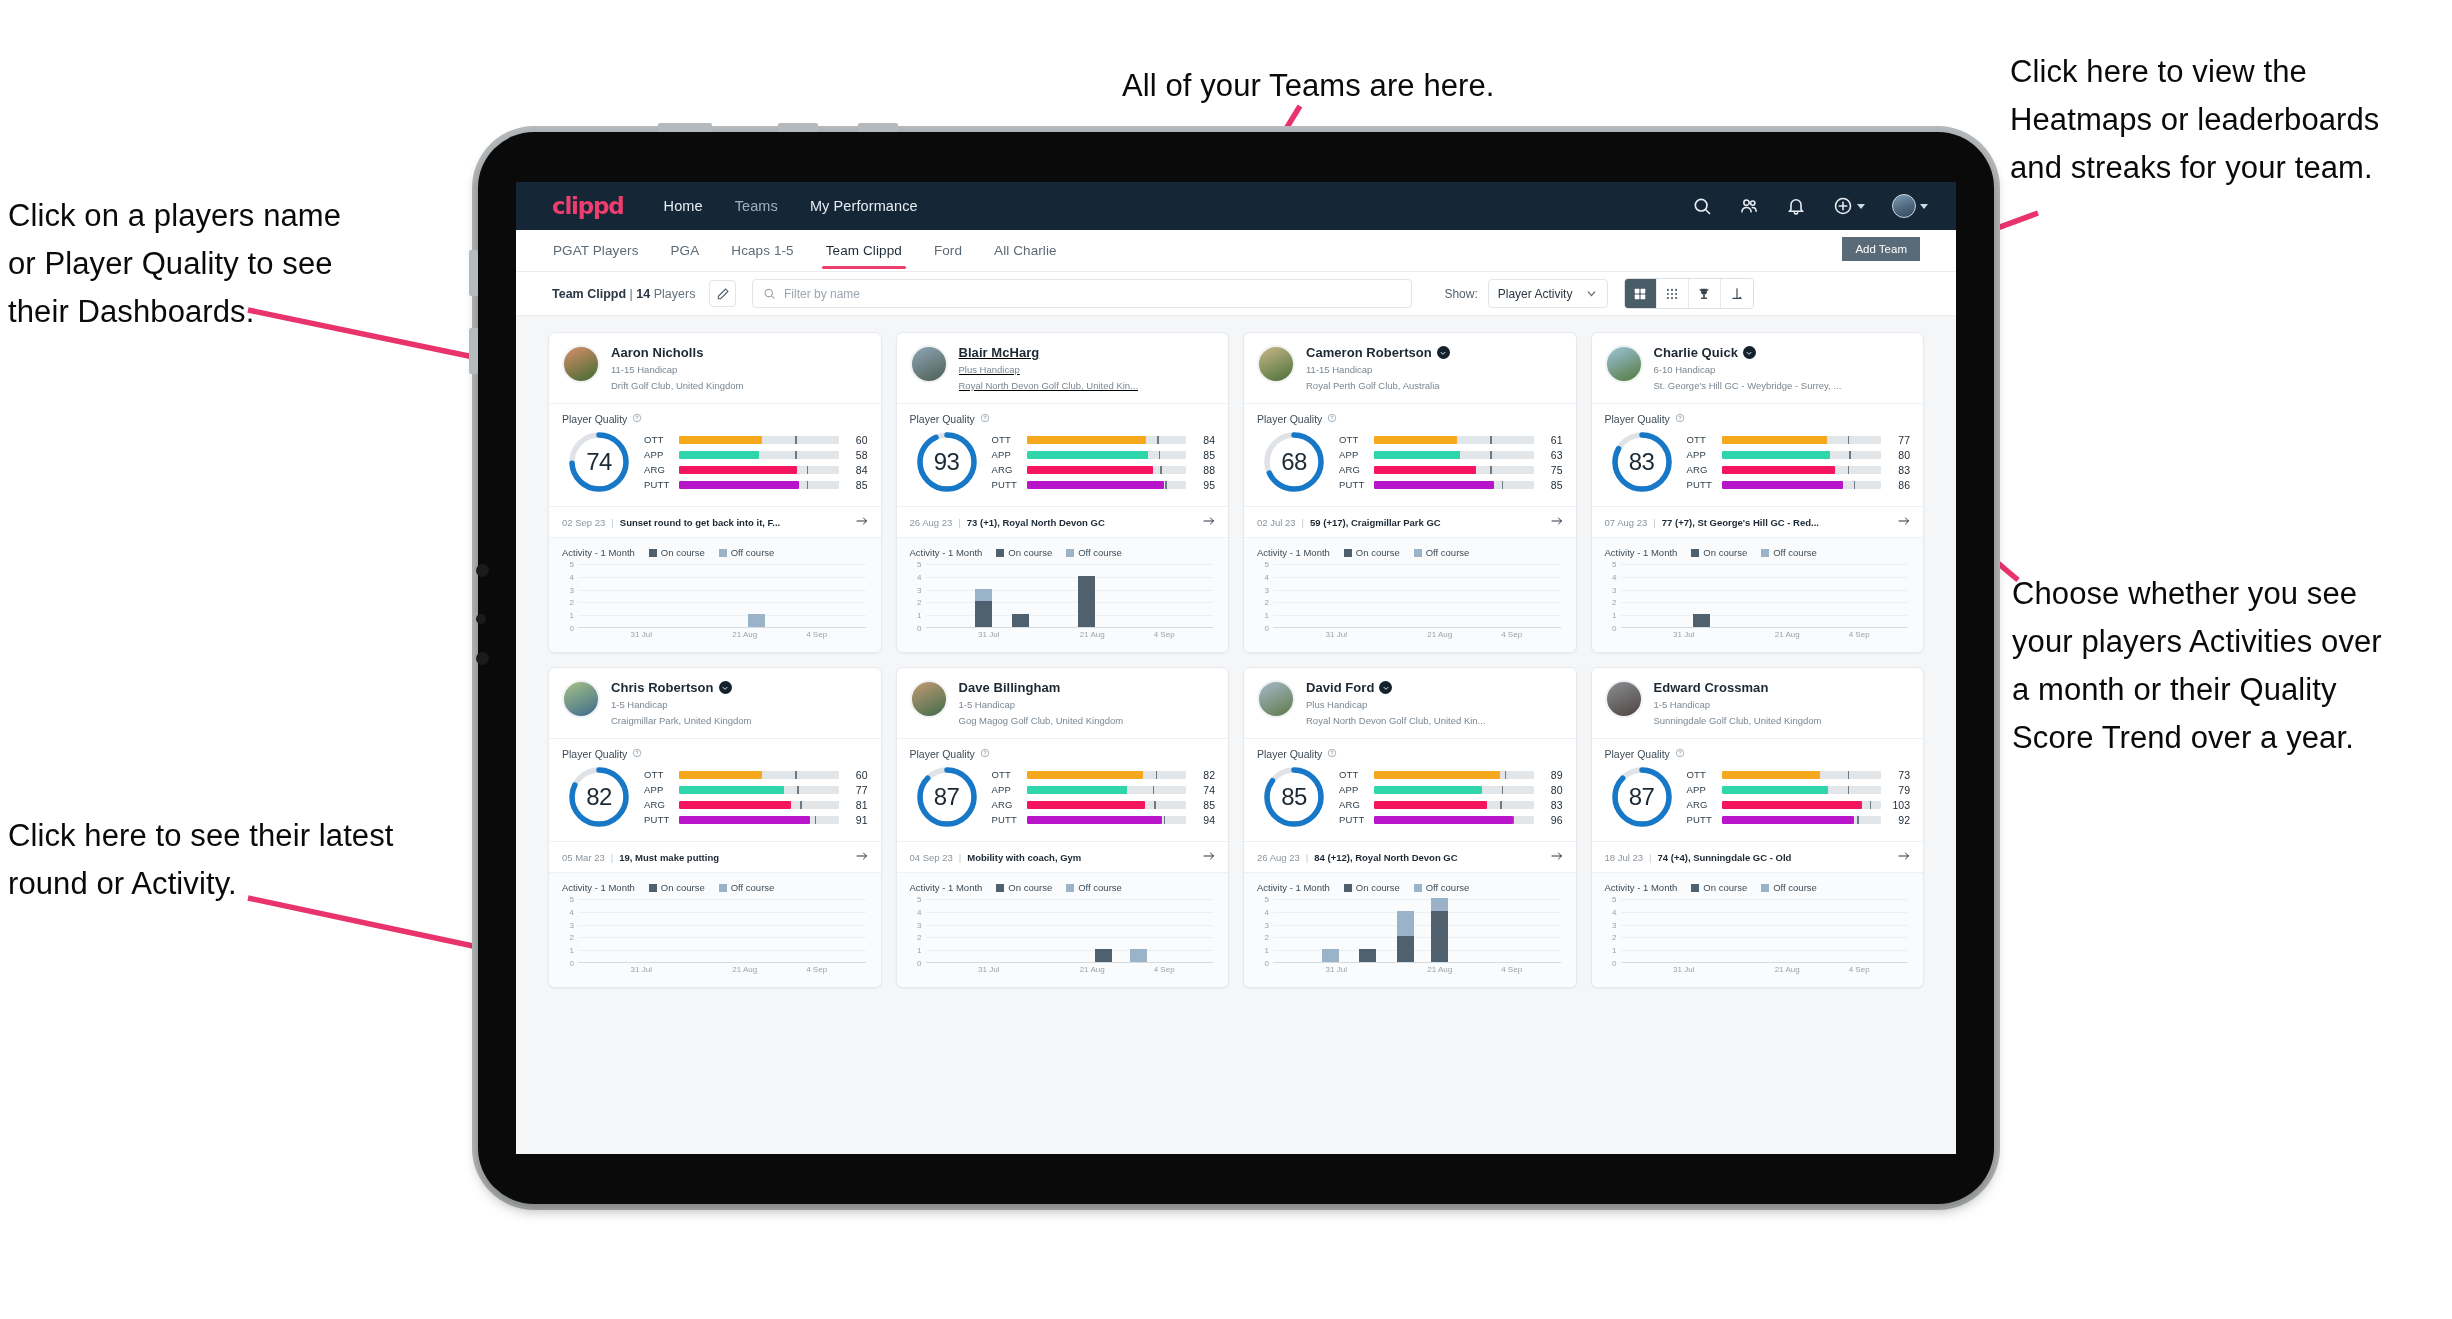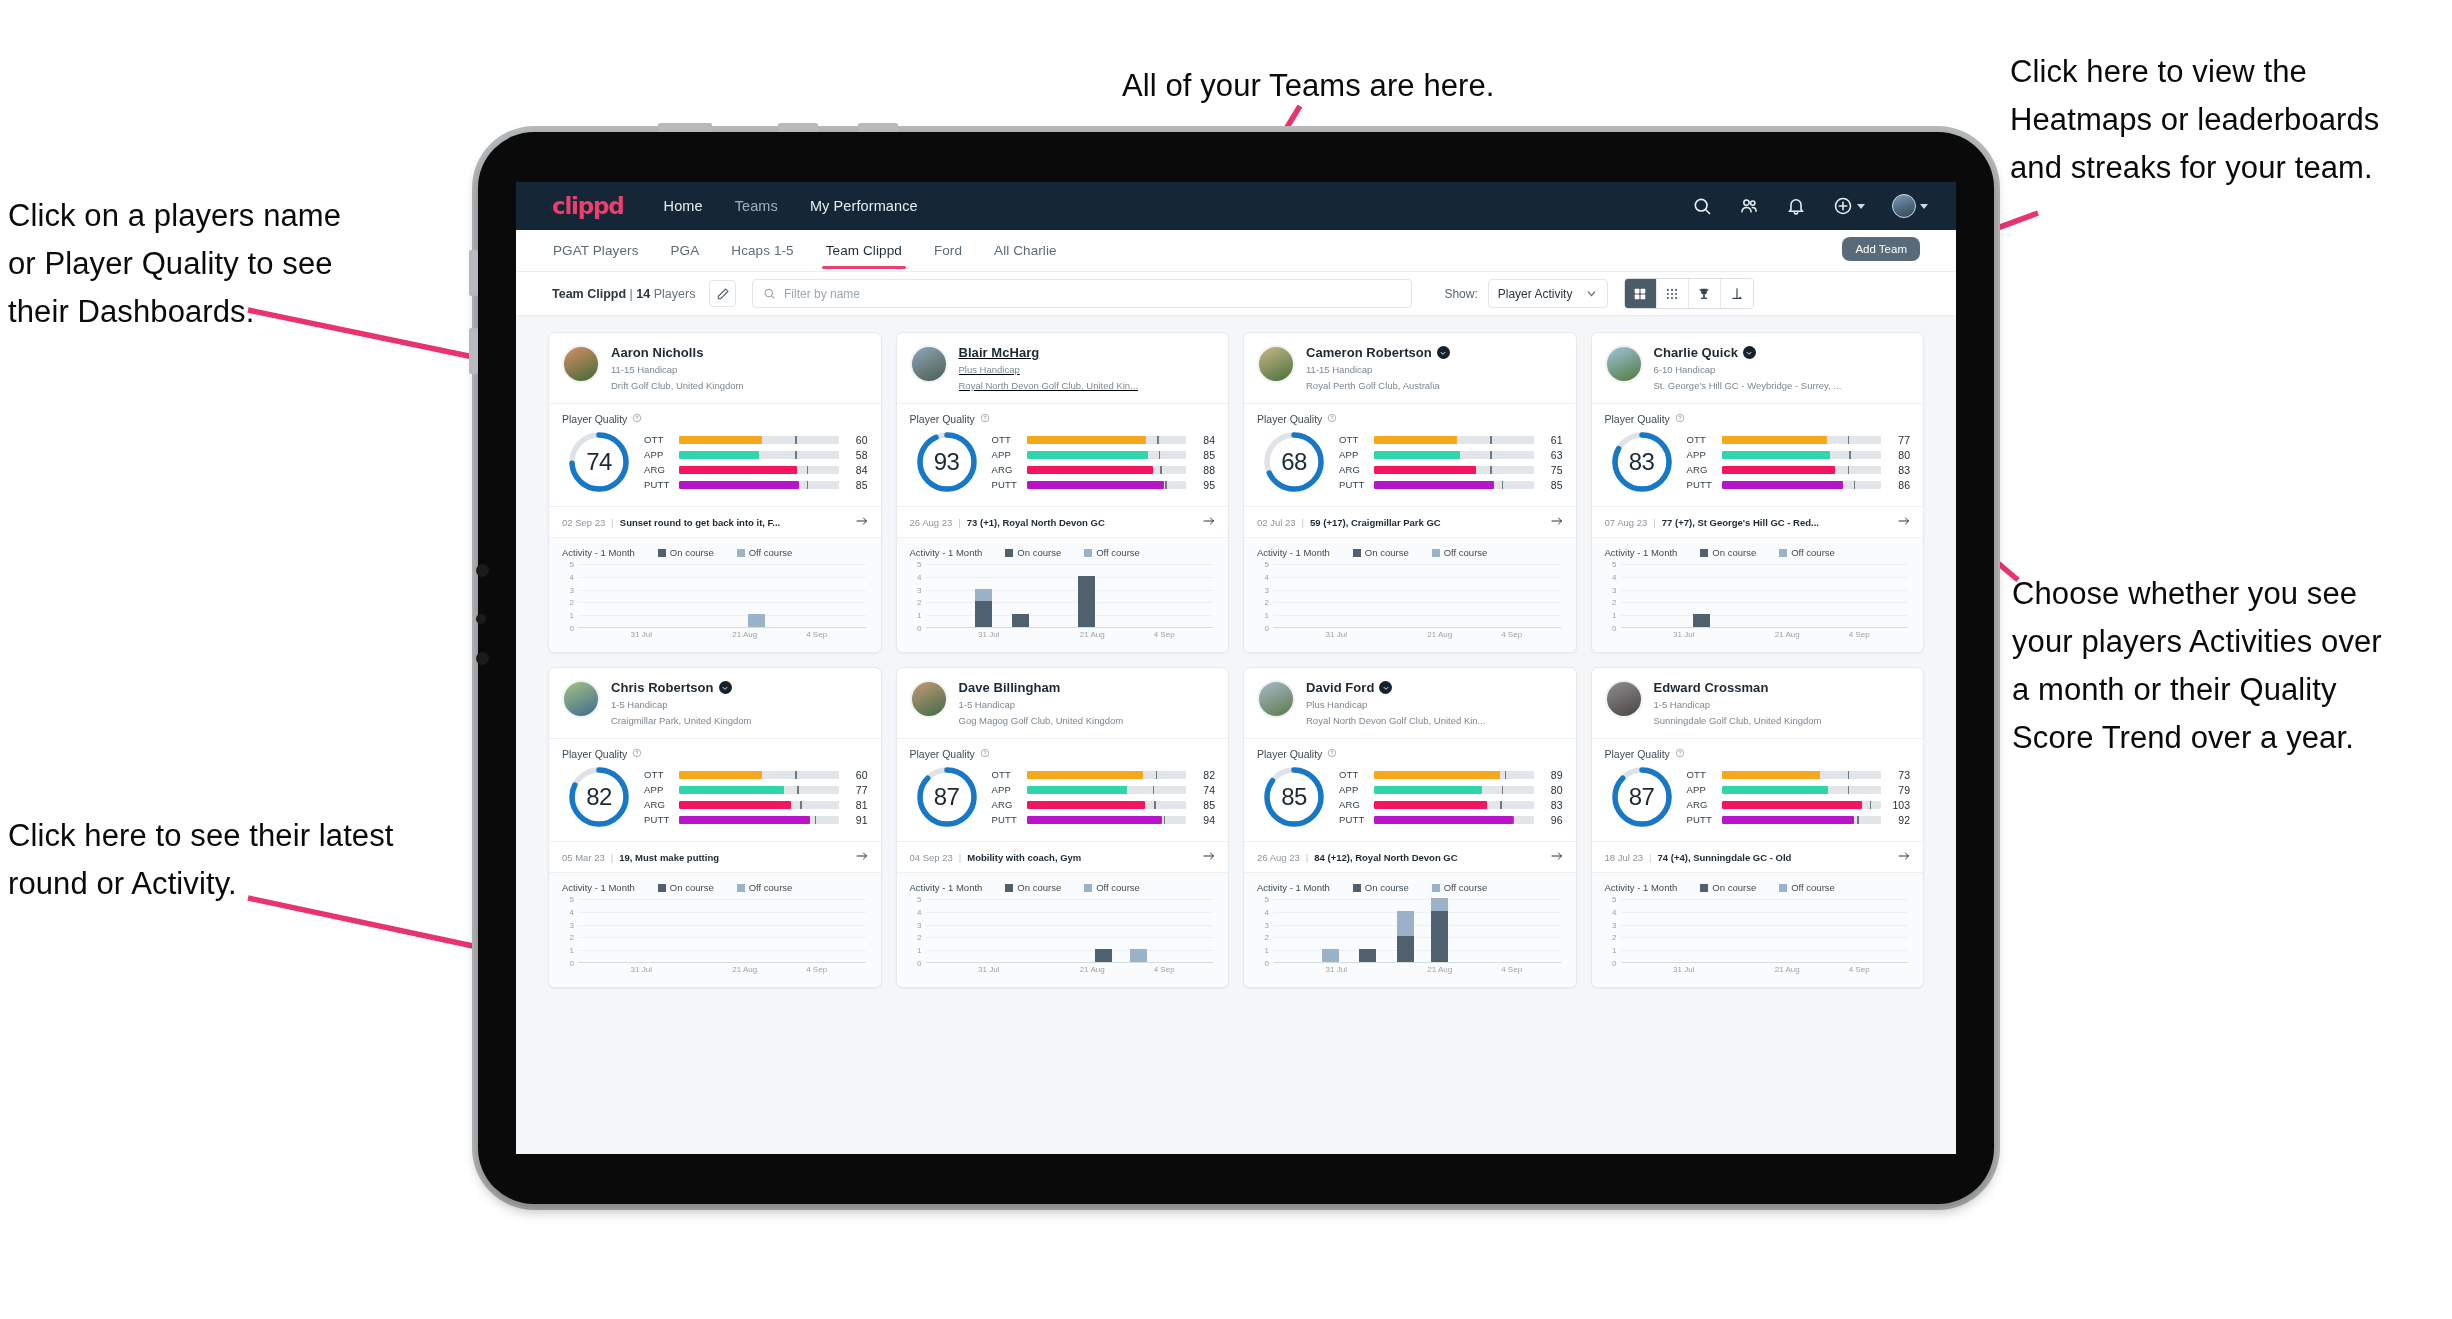--- a/index.html
+++ b/index.html
@@ -86,21 +86,21 @@
     letter-spacing: .1px;
   }
   .tab.active { color: #1f2d3a; }
   .tab.active::after {
     content: ""; position: absolute; left: -3px; right: -3px; bottom: 0;
     height: 3px; background: #ef3e6d; border-radius: 2px;
   }
   #addteam {
     position: absolute; right: 36px; top: 7px;
     background: #596b78; color: #fff;
-    font-size: 11.5px; padding: 6px 13px; border-radius: 8px;
+    font-size: 11.5px; padding: 6px 13px; border-radius: 0;
     cursor: pointer; white-space: nowrap; margin-left: 22px;
   }
 
   
   #filterbar {
     height: 44px; background: #ffffff;
     display: flex; align-items: center; padding: 0 36px;
     border-bottom: 1px solid #e8ecef;
   }
   #teamlabel { font-size: 12.5px; color: #2b3742; white-space: nowrap; }
@@ -182,21 +182,21 @@
     display: flex; align-items: center; gap: 6px;
     padding: 8px 13px; border-top: 1px solid #eef1f3;
     font-size: 9.5px; color: #1c2833; cursor: pointer;
   }
   .c-round .date { color: #8a949d; }
   .c-round .sep { color: #c2c9cf; }
   .c-round .txt { font-weight: 700; white-space: nowrap; overflow: hidden; text-overflow: ellipsis; flex: 1; }
   .c-round .arw { margin-left: auto; font-size: 12px; color: #2b3742; padding-left: 6px; }
 
   .c-activity { padding: 9px 13px 10px; background: #fafbfc; border-top: 1px solid #eef1f3; }
-  .a-head { display: flex; align-items: center; gap: 23px; font-size: 9.5px; color: #3d4b56; }
+  .a-head { display: flex; align-items: center; gap: 14px; font-size: 9.5px; color: #3d4b56; }
   .lgd { display: inline-flex; align-items: center; gap: 4px; }
   .sw { width: 8px; height: 8px; display: inline-block; }
   .chart { position: relative; height: 78px; margin-top: 6px; }
   .yaxis { position: absolute; left: 0; top: 0; bottom: 14px; width: 14px; }
   .ylab { position: absolute; right: 2px; font-size: 8px; color: #99a3ab; transform: translateY(-50%); }
   .plot { position: absolute; left: 16px; right: 2px; top: 0; bottom: 14px; }
   .gl { position: absolute; left: 0; right: 0; height: 1px; background: #edf0f2; }
   .axis-line { position: absolute; left: 0; right: 0; bottom: 0; height: 1px; background: #d6dbe0; }
   .bar { position: absolute; bottom: 1px; width: 17px; }
   .seg { width: 100%; }

